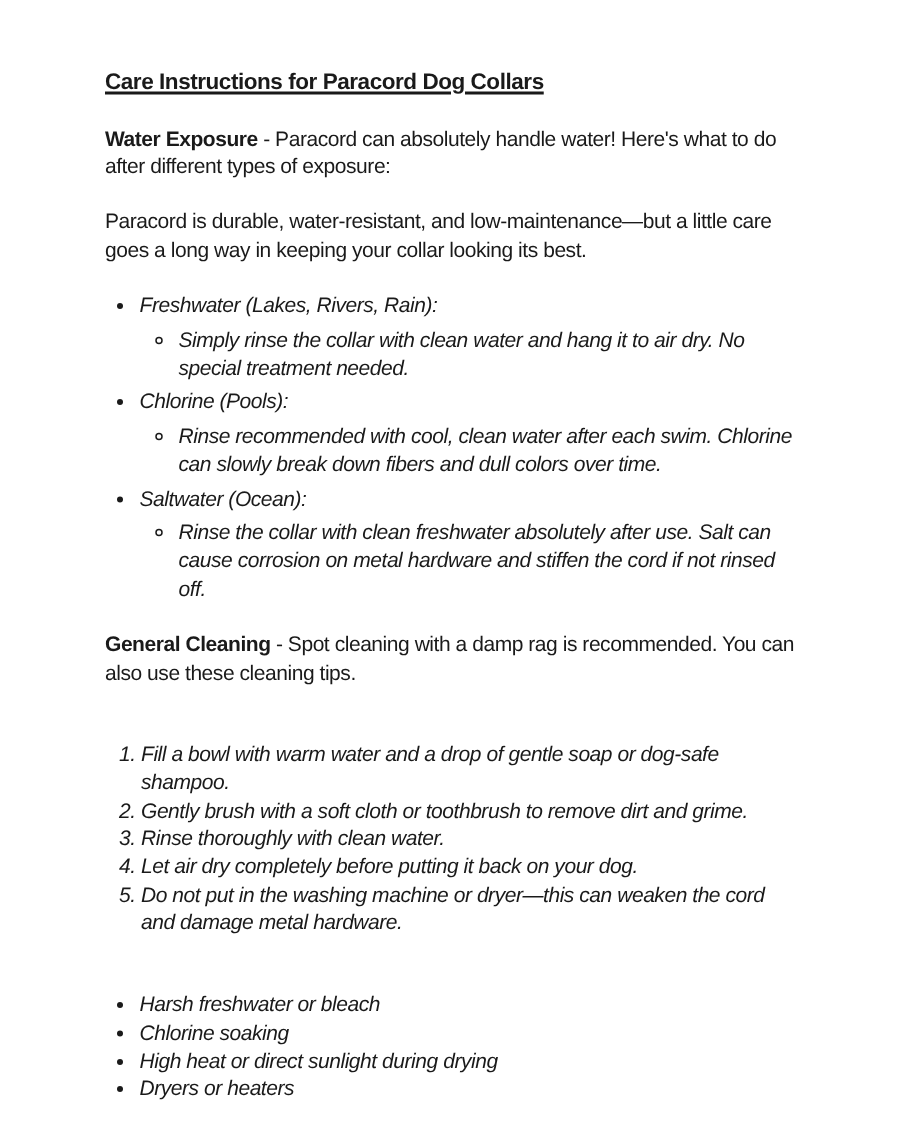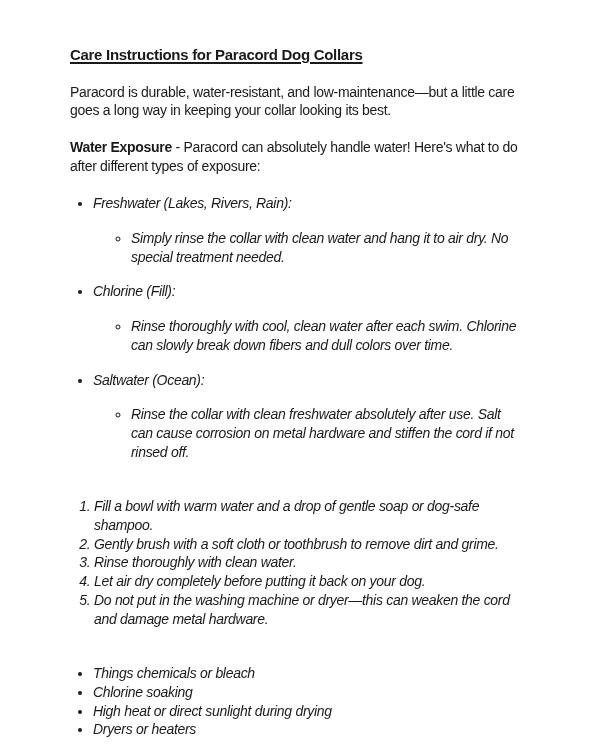--- a/index.html
+++ b/index.html
@@ -41,21 +41,21 @@
   b.lead {
     font-weight: bold;
   }
   ul.level1 {
     list-style: disc;
     margin: 18.5px 0;
     padding-left: 23px;
   }
   ul.level1 > li > ul.level2 {
     list-style: circle;
-    margin: 16px;
+    margin: 4px;
     padding-left: 22px;
   }
   ol.steps {
     margin: 36px 0;
     padding-left: 24px;
   }
   ul.avoid {
     list-style: disc;
     margin: 0 0 18.5px 0;
     padding-left: 23px;
@@ -66,55 +66,56 @@
     font-style: italic;
   }
 </style>
 </head>
 <body>
 
 <div class="page">
 
   <h1 class="doc-title">Care Instructions for Paracord Dog Collars</h1>
 
+  <p><b class="lead">Water Exposure</b><span> - Paracord can absolutely handle water! Here's what to do after different types of exposure:</span></p>
+
   <p><span>Paracord is durable, water-resistant, and low-maintenance—but a little care goes a long way in keeping your collar looking its best.</span></p>
-
-  <p><b class="lead">Water Exposure</b><span> - Paracord can absolutely handle water! Here's what to do after different types of exposure:</span></p>
 
   <ul class="level1">
     <li>
       <span>Freshwater (Lakes, Rivers, Rain):</span>
       <ul class="level2">
         <li><span>Simply rinse the collar with clean water and hang it to air dry. No special treatment needed.</span></li>
       </ul>
     </li>
     <li>
-      <span>Chlorine (Fill):</span>
+      <span>Chlorine (Pools):</span>
       <ul class="level2">
-        <li><span>Rinse thoroughly with cool, clean water after each swim. Chlorine can slowly break down fibers and dull colors over time.</span></li>
+        <li><span>Rinse recommended with cool, clean water after each swim. Chlorine can slowly break down fibers and dull colors over time.</span></li>
       </ul>
     </li>
     <li>
       <span>Saltwater (Ocean):</span>
       <ul class="level2">
         <li><span>Rinse the collar with clean freshwater absolutely after use. Salt can cause corrosion on metal hardware and stiffen the cord if not rinsed off.</span></li>
       </ul>
     </li>
   </ul>
 
+  <p><b class="lead">General Cleaning</b><span> - Spot cleaning with a damp rag is recommended. You can also use these cleaning tips.</span></p>
 
   <ol class="steps">
     <li><span>Fill a bowl with warm water and a drop of gentle soap or dog-safe shampoo.</span></li>
     <li><span>Gently brush with a soft cloth or toothbrush to remove dirt and grime.</span></li>
     <li><span>Rinse thoroughly with clean water.</span></li>
     <li><span>Let air dry completely before putting it back on your dog.</span></li>
     <li><span>Do not put in the washing machine or dryer—this can weaken the cord and damage metal hardware.</span></li>
   </ol>
 
 
   <ul class="avoid">
-    <li><span>Things chemicals or bleach</span></li>
+    <li><span>Harsh freshwater or bleach</span></li>
     <li><span>Chlorine soaking</span></li>
     <li><span>High heat or direct sunlight during drying</span></li>
     <li><span>Dryers or heaters</span></li>
   </ul>
 
 </div>
 
 </body></html>

